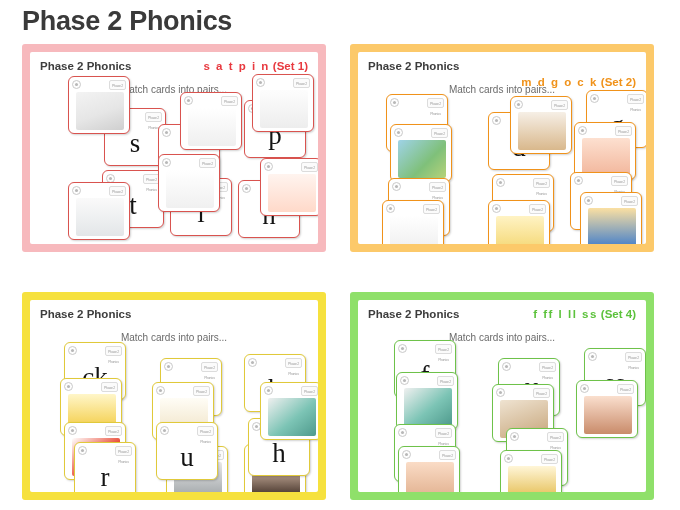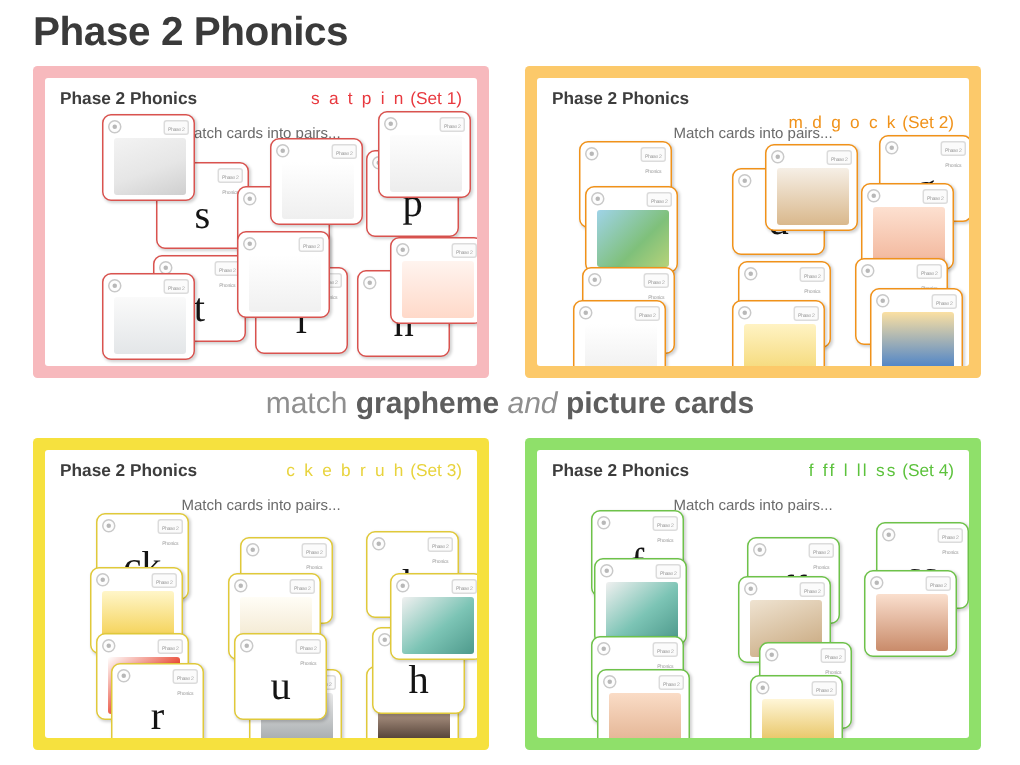--- a/index.html
+++ b/index.html
@@ -72,21 +72,21 @@
     padding: 0 10px;
   }
   .panel-head-left {
     font-size: 11.5px;
     font-weight: bold;
     color: #3d3d3d;
   }
   .panel-head-right {
     margin-left: auto;
     font-size: 11.5px;
-    font-weight: normal;
+    font-weight: bold;
     letter-spacing: 1.5px;
   }
   .panel-head-right .setlbl { letter-spacing: 0; margin-left: 3px; }
   .panel-sub {
     position: absolute;
     left: 0; right: 0; top: 32px;
     text-align: center;
     font-size: 10px;
     color: #6a6a6a;
   }
@@ -185,23 +185,20 @@
   .pic.leg     { background: linear-gradient(180deg,#fadcc6 0%,#e0ae8c 100%); }
   .pic.bell    { background: linear-gradient(180deg,#fff6d8 0%,#e0b43c 100%); }
 </style>
 </head>
 <body>
 
 <div class="page">
 
   <div class="main-title">Phase 2 Phonics</div>
 
-  <div class="strap">
-    <span class="w1">match </span><span class="w2">grapheme </span><span class="w3">and </span><span class="w4">picture </span><span class="w5">cards</span>
-  </div>
 
   <div class="panel" id="panel1">
     <div class="panel-inner">
       <div class="panel-head">
         <span class="panel-head-left">Phase 2 Phonics</span>
         <span class="panel-head-right"><span>s a t p i n</span><span class="setlbl">(Set 1)</span></span>
       </div>
       <div class="panel-sub">Match cards into pairs...</div>
       <div class="cards">
           <div class="card grapheme" style="left: 74px; top: 56px;">
@@ -337,21 +334,20 @@
             <span class="pic king"></span>
           </div>
         </div>
     </div>
   </div>
 
   <div class="panel" id="panel3">
     <div class="panel-inner">
       <div class="panel-head">
         <span class="panel-head-left">Phase 2 Phonics</span>
-        <span class="panel-head-right"><span>c k e b r u h</span><span class="setlbl">(Set 3)</span></span>
       </div>
       <div class="panel-sub">Match cards into pairs...</div>
       <div class="cards">
           <div class="card grapheme" style="left: 34px; top: 42px;">
             <span class="corner"></span>
             <span class="tiny-logo">Phase 2 Phonics</span>
             <span class="glyph">ck</span>
           </div>
           <div class="card picture" style="left: 30px; top: 78px;">
             <span class="corner"></span>

